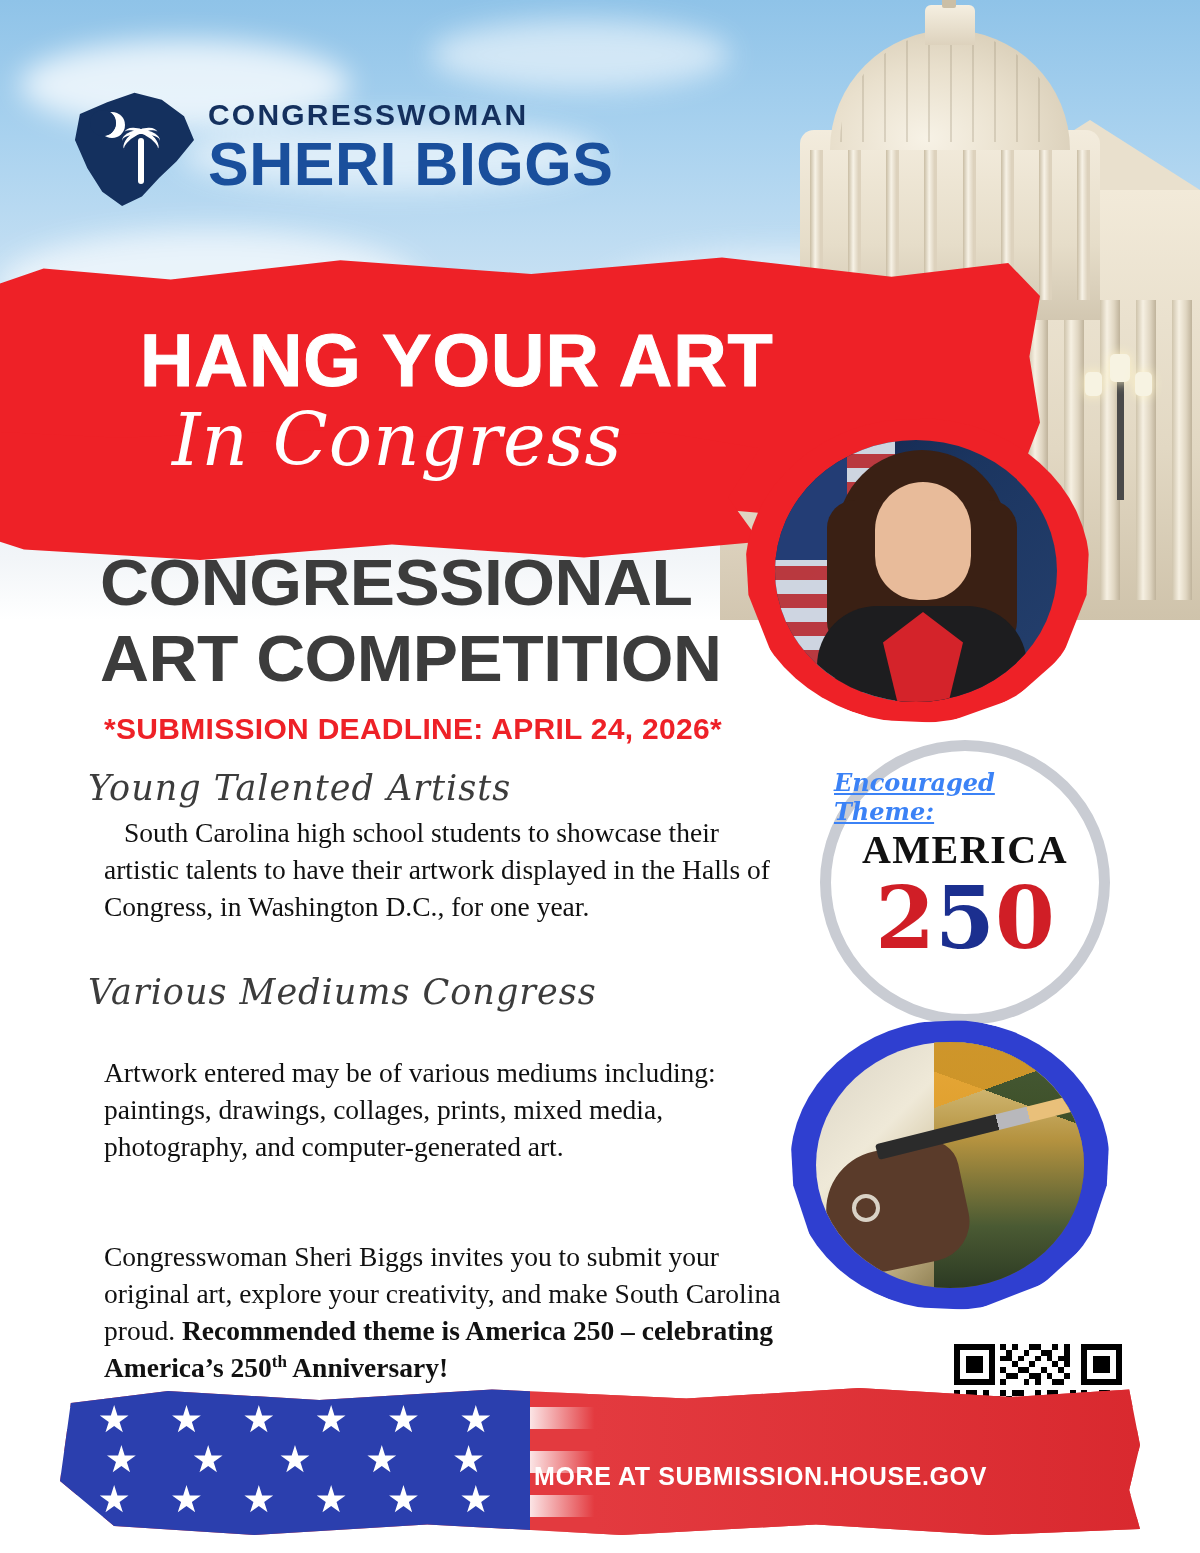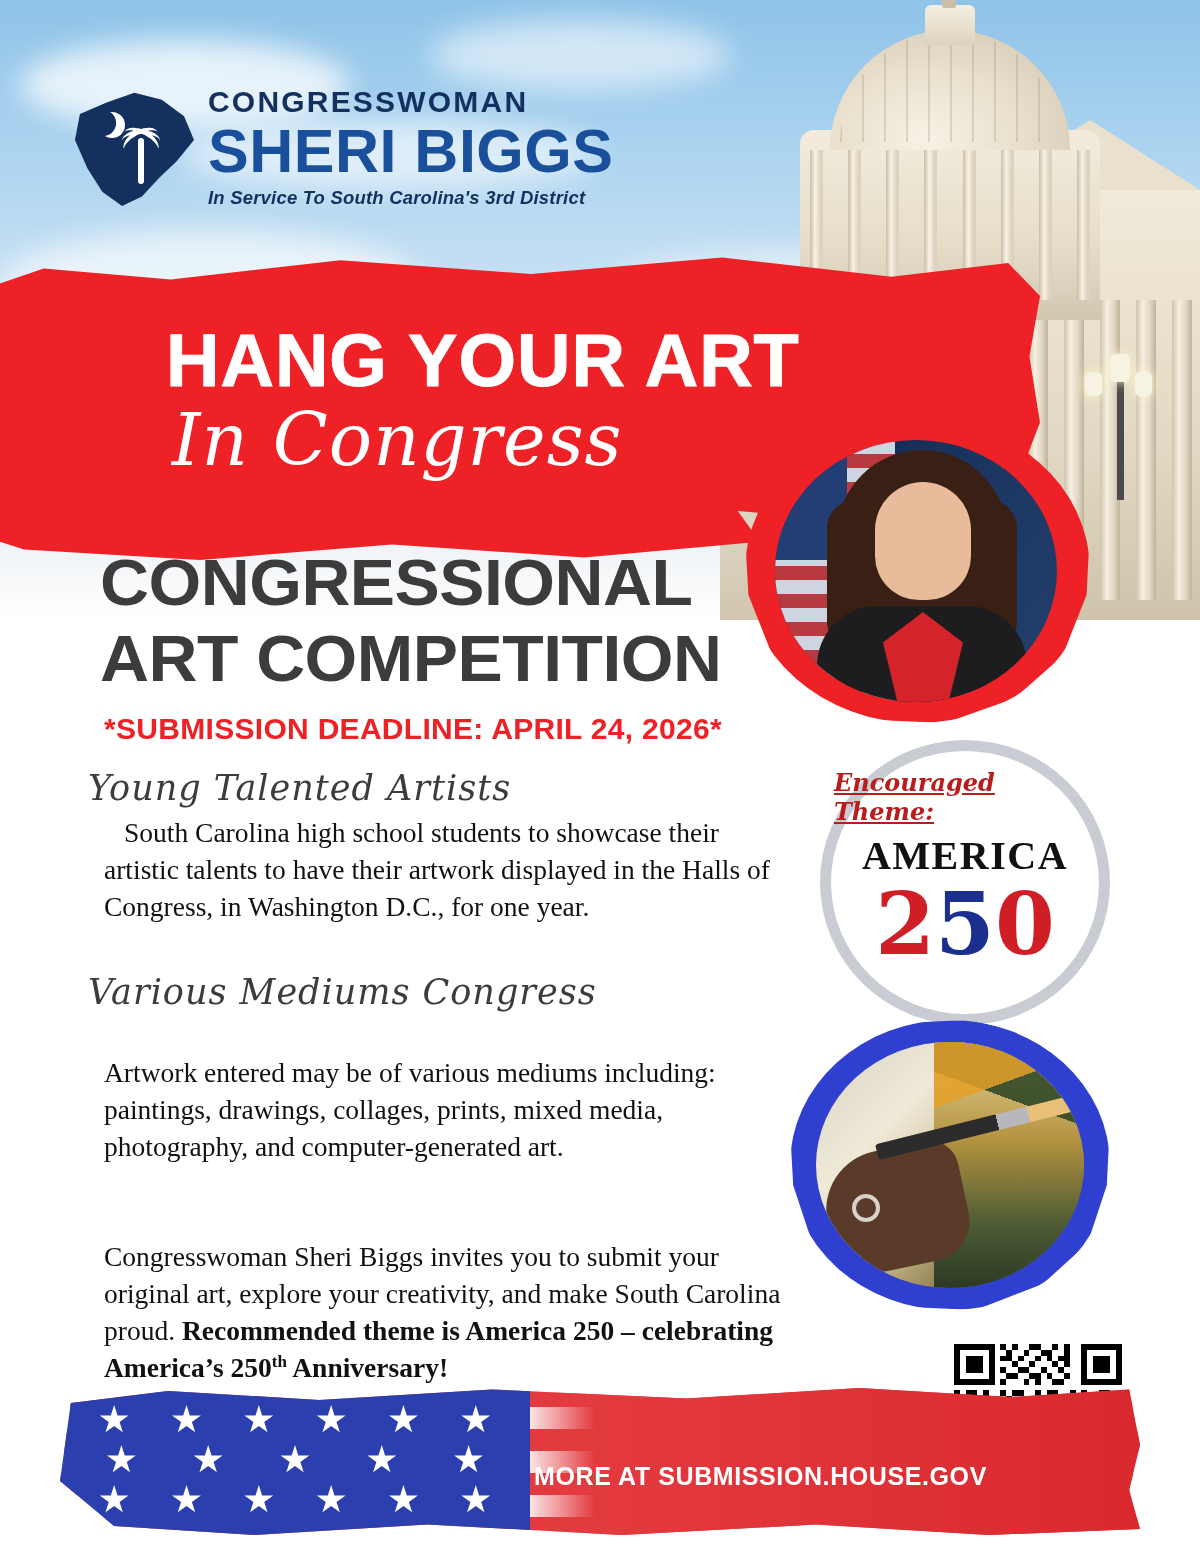--- a/index.html
+++ b/index.html
@@ -200,21 +200,20 @@
     background: #ee2127;
     clip-path: polygon(0% 0%, 20% 6%, 44% 0%, 66% 8%, 88% 2%, 100% 14%, 96% 52%, 100% 86%,
                        78% 98%, 54% 88%, 30% 100%, 8% 92%, 0% 76%);
   }
   .headline {
     position: absolute;
     left: 140px; top: 318px;
     font-size: 74px; font-weight: 700; color: #ffffff;
     letter-spacing: 1px;
     font-family: "Liberation Sans", sans-serif;
-    margin-left: 26px;
     -webkit-text-stroke: 1px #ffffff;
   }
   .headline-script {
     position: absolute;
     left: 172px; top: 398px;
     font-size: 72px; color: #ffffff;
     font-family: "DejaVu Serif", serif;
     font-style: italic;
     font-weight: 400;
     letter-spacing: 1px;
@@ -339,23 +338,22 @@
   .a250-inner {
     position: absolute; left: 14px; top: 14px; width: 262px; height: 257px;
     border-radius: 50%;
     background: #ffffff;
     display: flex; flex-direction: column; align-items: center;
     padding-top: 14px; box-sizing: border-box;
   }
   .a250-kicker {
     font-family: "DejaVu Serif", serif;
     font-style: italic; font-weight: 700;
-    font-size: 24px; color: #b91c1c;
+    font-size: 24px; color: #3b82f6;
     text-decoration: underline;
-    margin-bottom: 6px;
   }
   .a250-word {
     font-family: "Liberation Serif", serif;
     font-size: 40px; font-weight: 700; color: #111111;
     letter-spacing: 1.5px;
   }
   .a250-num {
     font-family: "DejaVu Serif", serif;
     font-size: 86px; font-weight: 700;
     line-height: 1;
@@ -517,21 +515,20 @@
       <div class="sc-palm">
         <div class="trunk"></div>
         <div class="frond f1"></div>
         <div class="frond f2"></div>
         <div class="frond f3"></div>
       </div>
     </div>
     <div class="logo-text">
       <div class="logo-kicker">CONGRESSWOMAN</div>
       <div class="logo-name">SHERI BIGGS</div>
-      <div class="logo-sub">In Service To South Carolina's 3rd District</div>
     </div>
   </div>
 
   <div class="red-banner"></div>
   <div class="red-banner-2"></div>
   <div class="headline">HANG YOUR ART</div>
   <div class="headline-script">In Congress</div>
 
   <div class="title1">CONGRESSIONAL</div>
   <div class="title2">ART COMPETITION</div>

